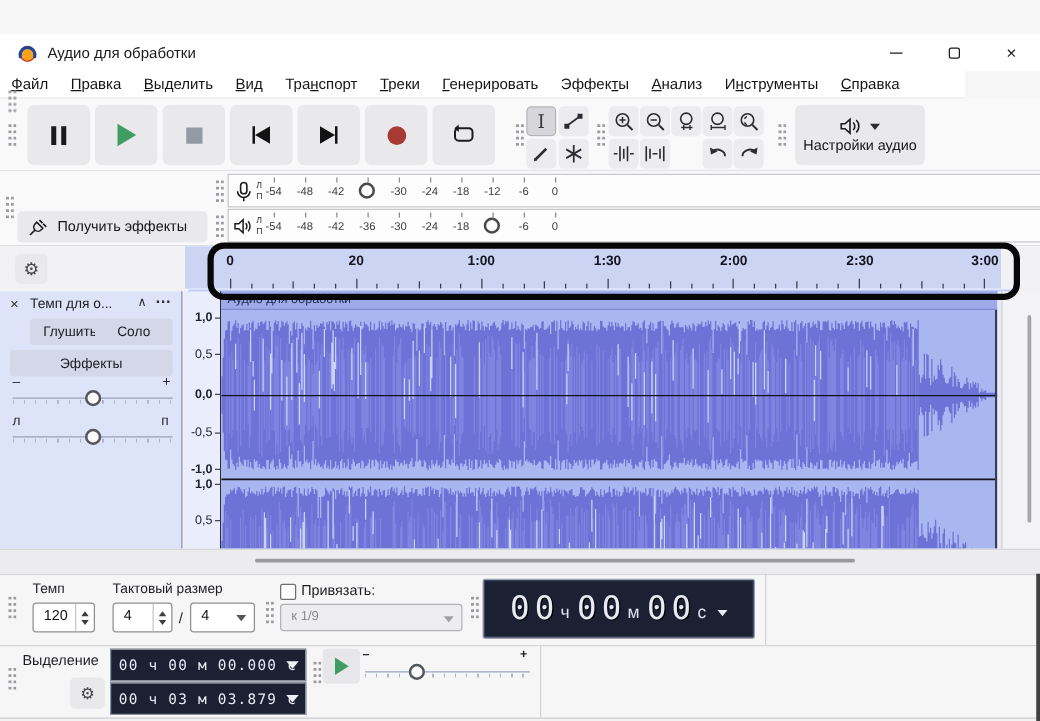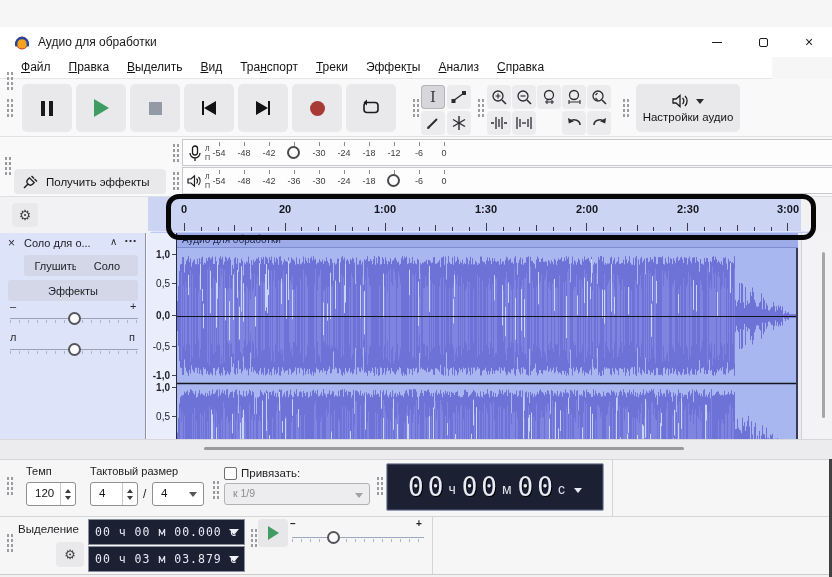--- a/index.html
+++ b/index.html
@@ -10,21 +10,21 @@
 
   
   #titlebar { left:0; top:0; width:832px; height:30px; background:#ffffff; }
   #win-title { left:38px; top:8px; font-size:12px; color:#1a1a1a; }
   .winbtn { top:0; width:46px; height:30px; display:flex; align-items:center; justify-content:center; color:#1c1c1c; }
   #btn-min span { display:block; width:10px; height:1px; background:#1c1c1c; }
   #btn-max span { display:block; width:9px; height:9px; border:1px solid #1c1c1c; border-radius:2px; }
   #btn-close { font-size:14px; line-height:1; }
 
   
-  #menubar { left:0; top:30px; width:772px; height:22px; background:#ffffff; border-bottom:1px solid #e6e6e8; display:flex; padding-left:12px; }
+  #menubar { left:0; top:30px; width:772px; height:22px; background:#ffffff; border-bottom:1px solid #e6e6e8; display:flex; padding-left:0; }
   .menu-item { padding:0 9px; line-height:21px; font-size:12px; color:#141414; white-space:nowrap; }
   .menu-item u { text-decoration:underline; }
 
   
   #toolbar1 { left:0; top:52px; width:832px; height:58px; background:#f9f9fa; border-bottom:1px solid #e2e2e4; }
   #toolbar2 { left:0; top:110px; width:832px; height:60px; background:#f9f9fa; border-bottom:1px solid #dfdfe1; }
   .grip { width:7px; height:22px; background-image:radial-gradient(#9b9ba1 1px, transparent 1.1px); background-size:4px 5px; background-position:0 1px; }
   .tbtn { top:57px; width:50px; height:48px; background:#e9e9ec; border-radius:5px; display:flex; align-items:center; justify-content:center; }
   .sbtn { width:24px; height:24px; background:#ececef; border-radius:4px; display:flex; align-items:center; justify-content:center; color:#3a3a3e; }
   .sbtn.sel { background:#d6d6db; box-shadow:inset 0 0 0 1px #b4b4ba; }
@@ -151,22 +151,24 @@
       </div>
   </div>
 
   <div class="abs" id="menubar">
       <div class="menu-item"><span class="pre"></span><u>Ф</u><span class="post">айл</span></div>
       <div class="menu-item"><span class="pre"></span><u>П</u><span class="post">равка</span></div>
       <div class="menu-item"><span class="pre"></span><u>В</u><span class="post">ыделить</span></div>
       <div class="menu-item"><span class="pre"></span><u>В</u><span class="post">ид</span></div>
       <div class="menu-item"><span class="pre">Тра</span><u>н</u><span class="post">спорт</span></div>
       <div class="menu-item"><span class="pre"></span><u>Т</u><span class="post">реки</span></div>
+      <div class="menu-item"><span class="pre"></span><u>Г</u><span class="post">енерировать</span></div>
       <div class="menu-item"><span class="pre">Эффек</span><u>т</u><span class="post">ы</span></div>
       <div class="menu-item"><span class="pre"></span><u>А</u><span class="post">нализ</span></div>
+      <div class="menu-item"><span class="pre">И</span><u>н</u><span class="post">струменты</span></div>
       <div class="menu-item"><span class="pre"></span><u>С</u><span class="post">правка</span></div>
     </div>
 
   <div class="abs" id="toolbar1">
     <div class="abs grip" style="left:6px;top:70px;position:fixed"></div>
   </div>
   <div class="abs grip" style="left:6px;top:70px"></div>
   <div class="abs tbtn" style="left:22px">
       <div style="display:flex;gap:4px">
         <div class="pausebar"></div>
@@ -420,21 +422,21 @@
       <div class="rtick" style="left: 589.1px; height: 6px;"></div>
       <div class="rtick" style="left: 605.9px; height: 4px;"></div>
       <div class="rtick" style="left: 622.7px; height: 4px;"></div>
       <div class="rtick" style="left: 639.4px; height: 8px;"></div>
     </div>
   <div class="abs" id="ruler-right"></div>
   <div class="abs" id="pinstripe"></div>
 
   <div class="abs" id="track-panel"></div>
   <div class="abs" id="trk-close">×</div>
-  <div class="abs" id="trk-title">Соло для о...</div>
+  <div class="abs" id="trk-title">Темп для о...</div>
   <div class="abs" id="trk-collapse">∧</div>
   <div class="abs" id="trk-menu">…</div>
   <div class="abs pbtn" style="left:24px;top:228px;width:64px;height:21px">Глушить</div>
   <div class="abs pbtn" style="left:76px;top:228px;width:62px;height:21px">Соло</div>
   <div class="abs pbtn" style="left:8px;top:253px;width:130px;height:21px">Эффекты</div>
   <div class="abs sld-end" style="left:10px;top:273px">–</div>
   <div class="abs sld-end" style="left:130px;top:273px">+</div>
   <div class="abs sld-track" style="left:10px;top:291px;width:128px"></div>
   <div class="abs sld-ticks" style="left:10px;top:293px;width:128px"></div>
   <div class="abs sld-knob" style="left:68px;top:285px"></div>

